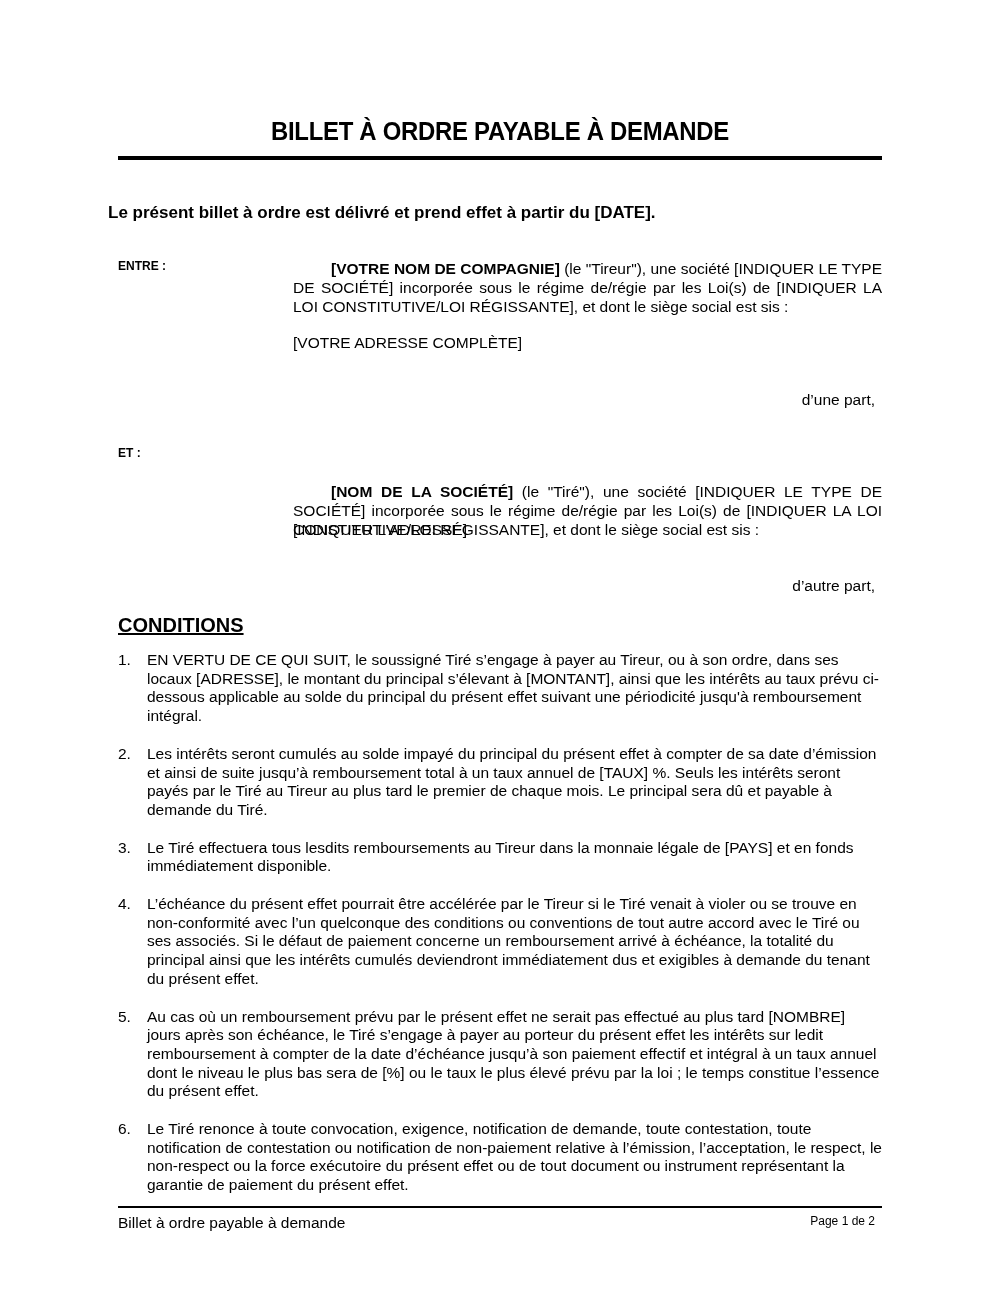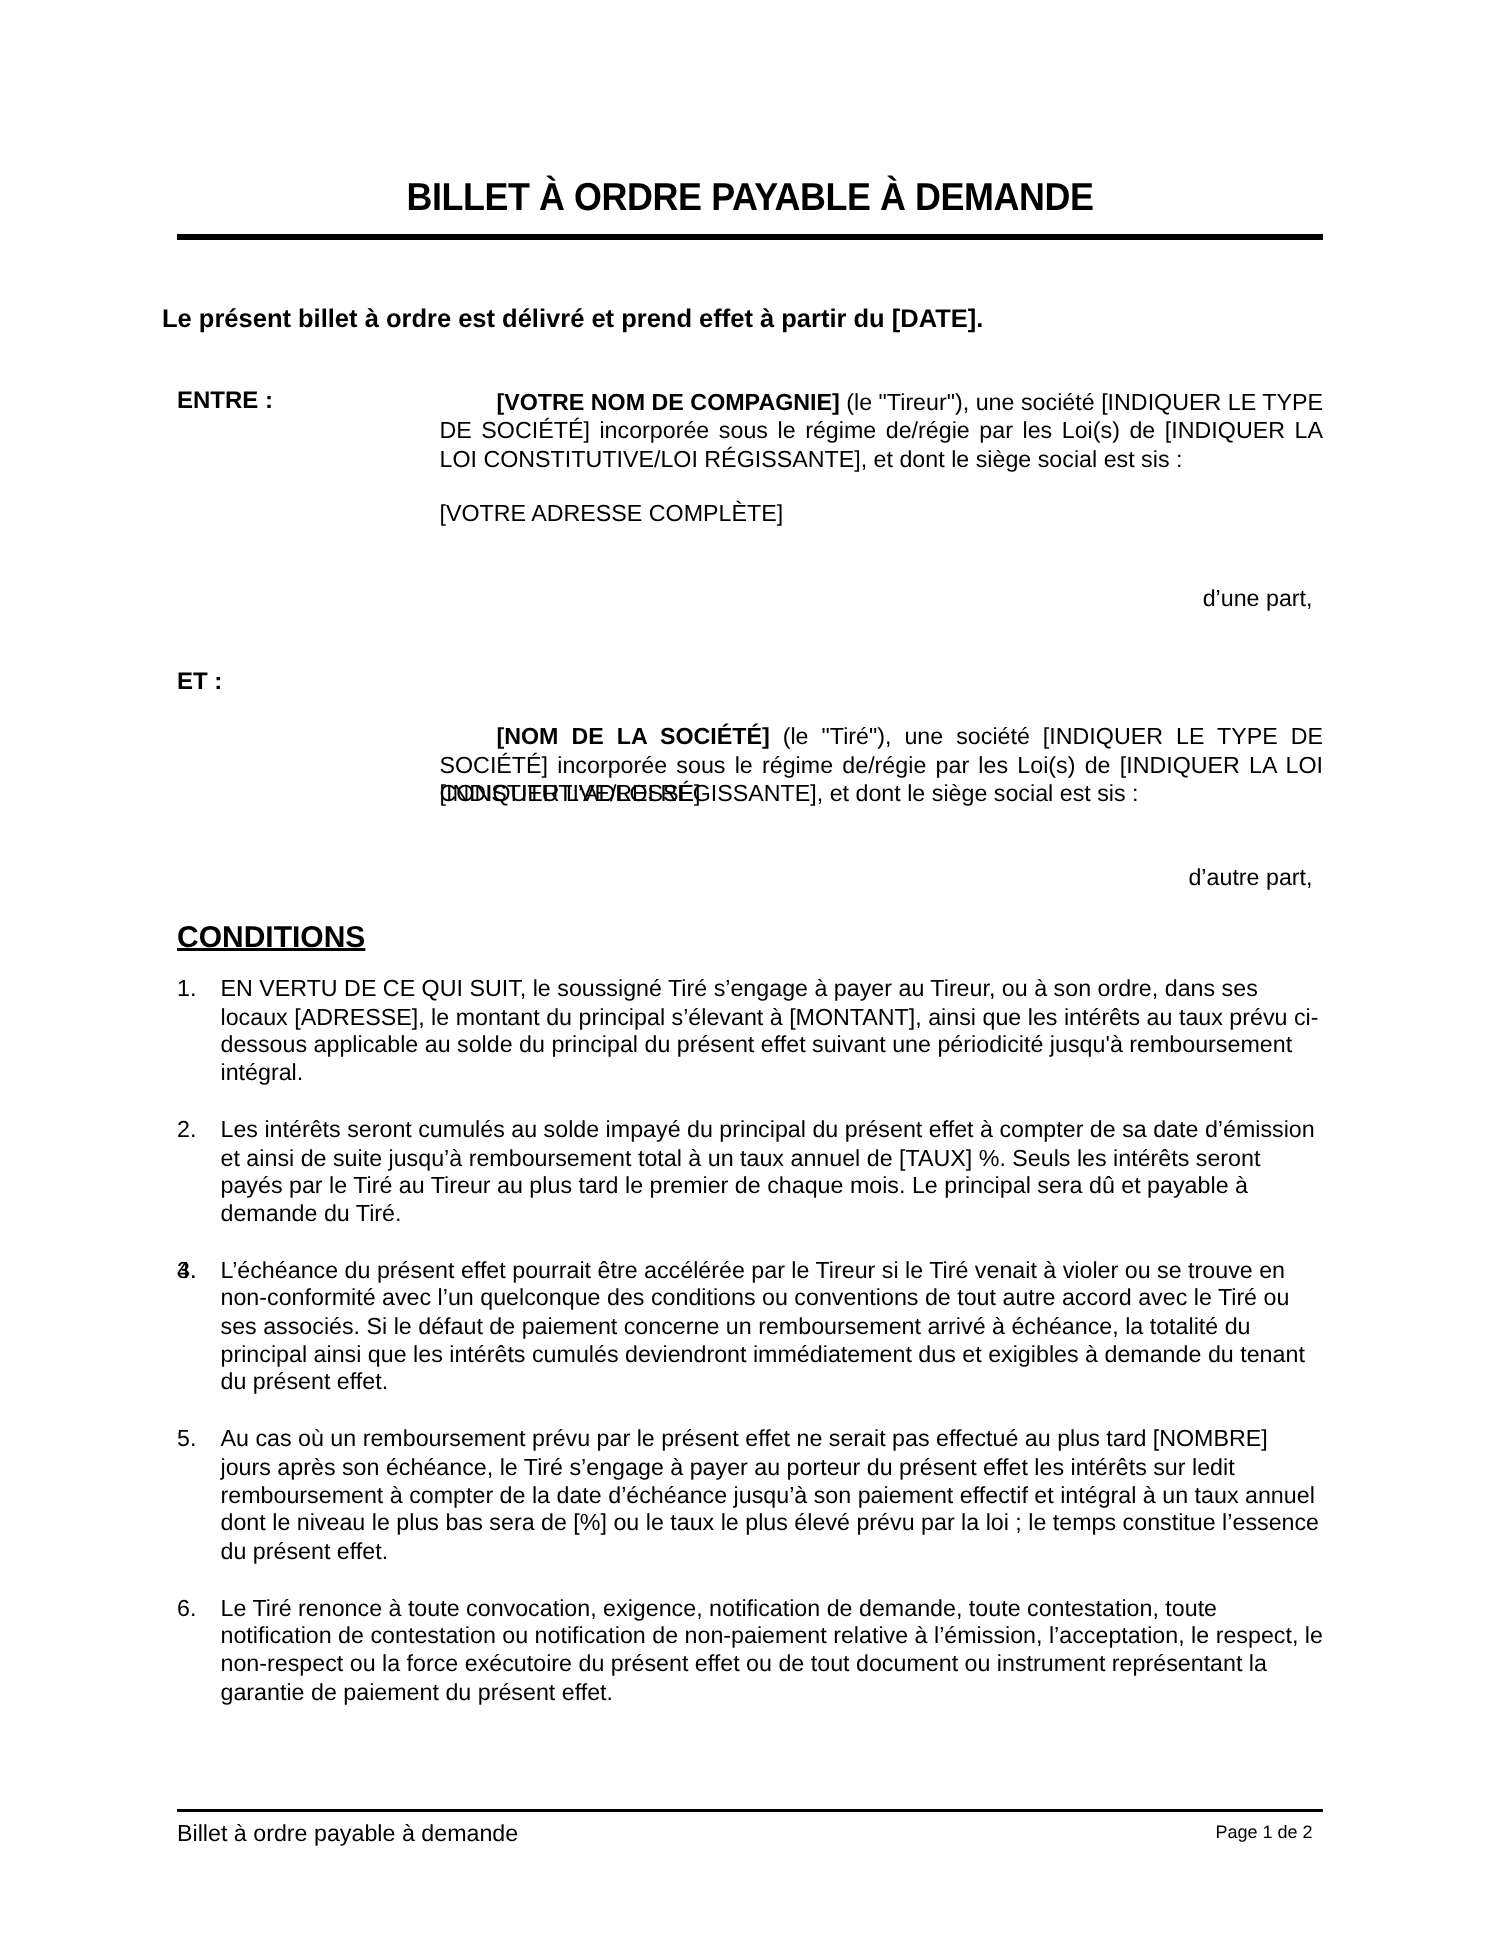--- a/index.html
+++ b/index.html
@@ -8,21 +8,21 @@
     font-family: "Liberation Sans", sans-serif; color: #000;
   }
   .page { position: absolute; left: 0; top: 0; width: 1000px; height: 1252px; }
   .title {
     position: absolute; left: 118px; width: 764px; top: 116px;
     text-align: center; font-weight: bold; font-size: 26px; letter-spacing: -0.3px;
     transform: scaleX(0.92); transform-origin: center;
   }
   .rule-top { position: absolute; left: 118px; width: 764px; top: 156px; height: 4px; background: #000; }
   .intro { position: absolute; left: 108px; top: 203px; font-size: 17px; font-weight: bold; }
-  .party-label { position: absolute; left: 118px; font-weight: bold; font-size: 16px; }
+  .party-label { position: absolute; left: 118px; font-weight: bold; font-size: 12px; }
   .party-body {
     position: absolute; left: 293px; width: 589px; font-size: 15.5px;
     line-height: 19px; text-align: justify;
   }
   .party-body b { font-weight: bold; padding-left: 38px; }
   .address { position: absolute; left: 293px; font-size: 15.5px; }
   .part { position: absolute; right: 125px; font-size: 15.5px; }
   .section-heading { position: absolute; left: 118px; top: 614px; font-weight: bold; font-size: 20px; text-decoration: underline; }
   .cond-list { position: absolute; left: 118px; width: 764px; top: 651px; margin: 0; padding: 0; list-style: none; }
   .cond-item { position: relative; padding-left: 29px; font-size: 15.5px; line-height: 18.7px; margin-bottom: 19px; }
@@ -56,20 +56,21 @@
     <li class="cond-item">
       <span class="cond-num">1.</span>
       <span>EN VERTU DE CE QUI SUIT, le soussigné Tiré s’engage à payer au Tireur, ou à son ordre, dans ses locaux [ADRESSE], le montant du principal s’élevant à [MONTANT], ainsi que les intérêts au taux prévu ci-dessous applicable au solde du principal du présent effet suivant une périodicité jusqu'à remboursement intégral.</span>
     </li>
     <li class="cond-item">
       <span class="cond-num">2.</span>
       <span>Les intérêts seront cumulés au solde impayé du principal du présent effet à compter de sa date d’émission et ainsi de suite jusqu’à remboursement total à un taux annuel de [TAUX] %. Seuls les intérêts seront payés par le Tiré au Tireur au plus tard le premier de chaque mois. Le principal sera dû et payable à demande du Tiré.</span>
     </li>
     <li class="cond-item">
       <span class="cond-num">3.</span>
+      <span>Le Tiré effectuera tous lesdits remboursements au Tireur dans la monnaie légale de [PAYS] et en fonds immédiatement disponible.</span>
     </li>
     <li class="cond-item">
       <span class="cond-num">4.</span>
       <span>L’échéance du présent effet pourrait être accélérée par le Tireur si le Tiré venait à violer ou se trouve en non-conformité avec l’un quelconque des conditions ou conventions de tout autre accord avec le Tiré ou ses associés. Si le défaut de paiement concerne un remboursement arrivé à échéance, la totalité du principal ainsi que les intérêts cumulés deviendront immédiatement dus et exigibles à demande du tenant du présent effet.</span>
     </li>
     <li class="cond-item">
       <span class="cond-num">5.</span>
       <span>Au cas où un remboursement prévu par le présent effet ne serait pas effectué au plus tard [NOMBRE] jours après son échéance, le Tiré s’engage à payer au porteur du présent effet les intérêts sur ledit remboursement à compter de la date d’échéance jusqu’à son paiement effectif et intégral à un taux annuel dont le niveau le plus bas sera de [%] ou le taux le plus élevé prévu par la loi ; le temps constitue l’essence du présent effet.</span>
     </li>
     <li class="cond-item">

